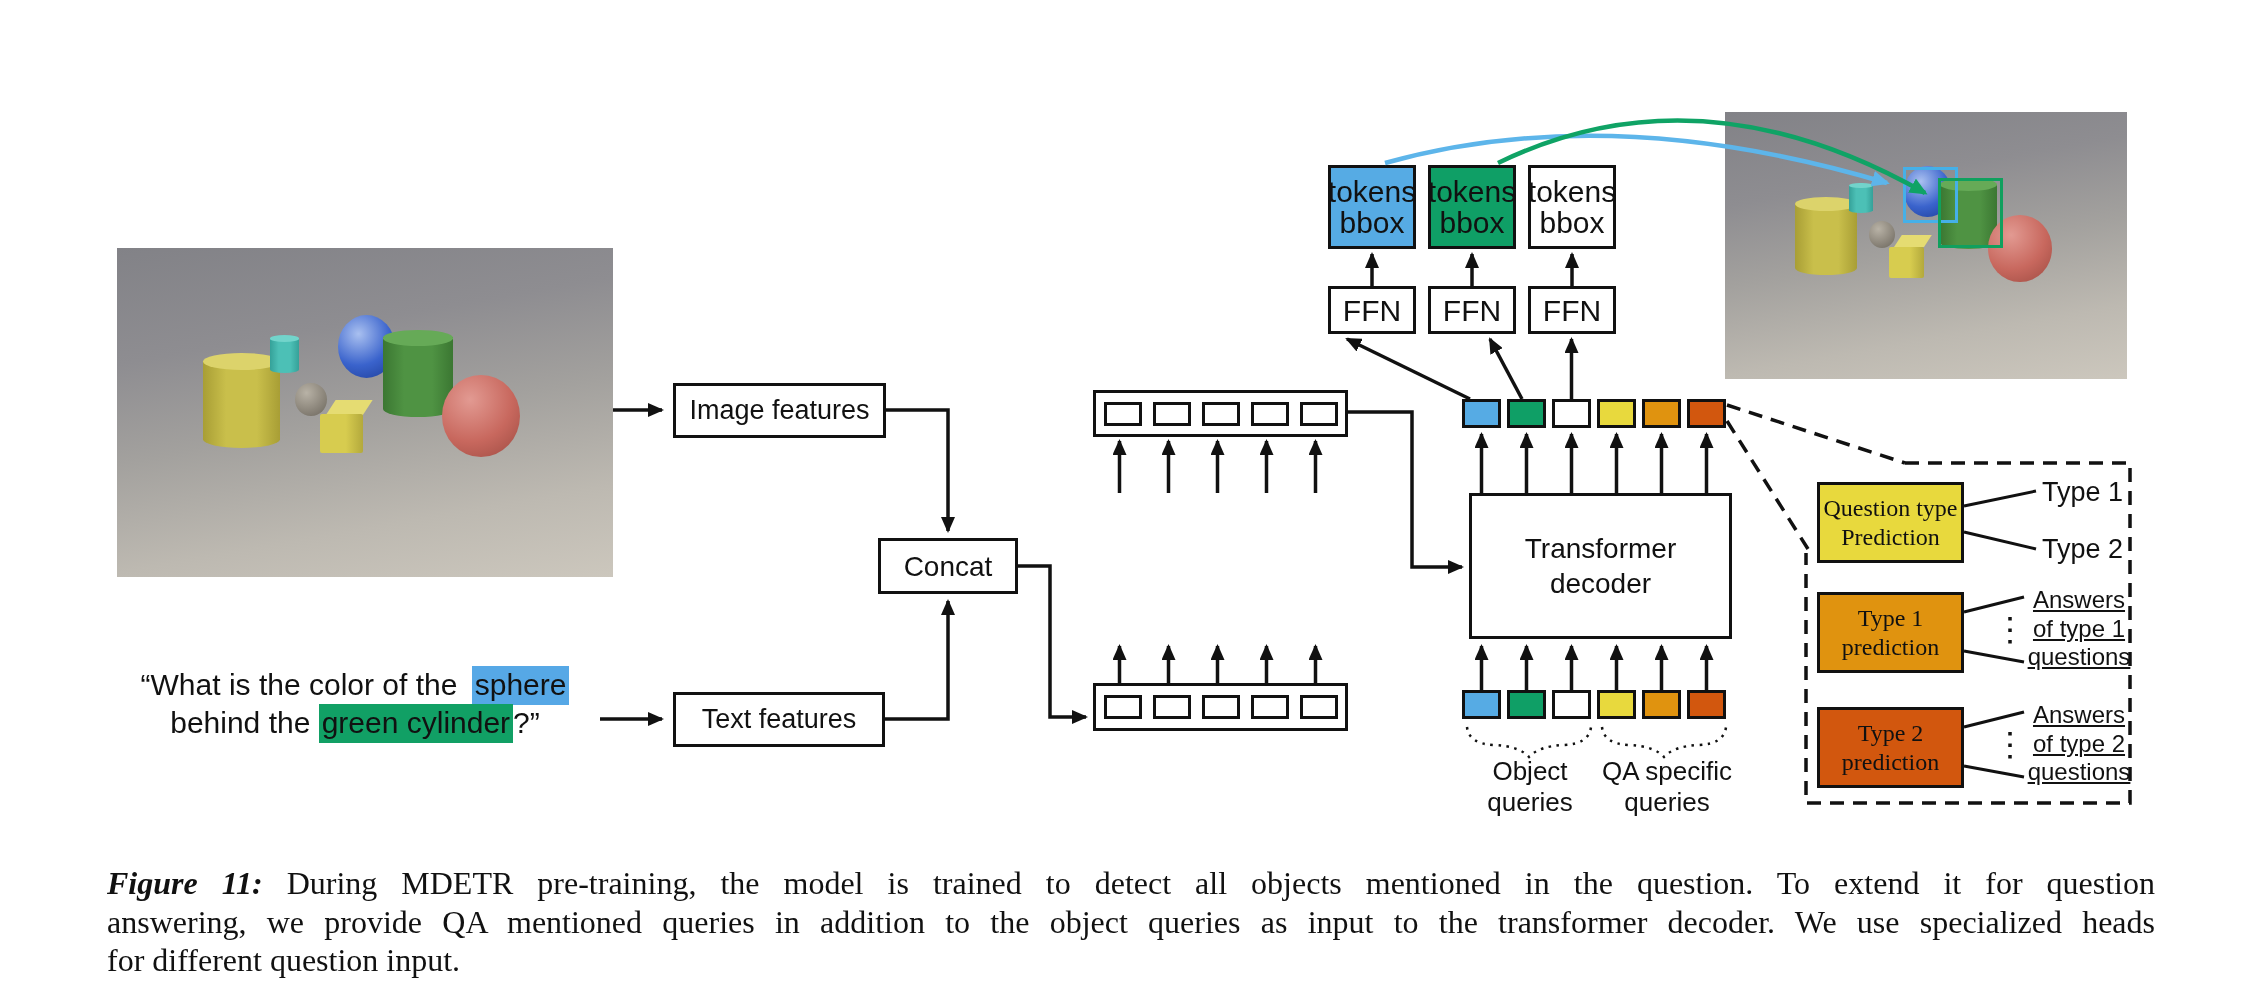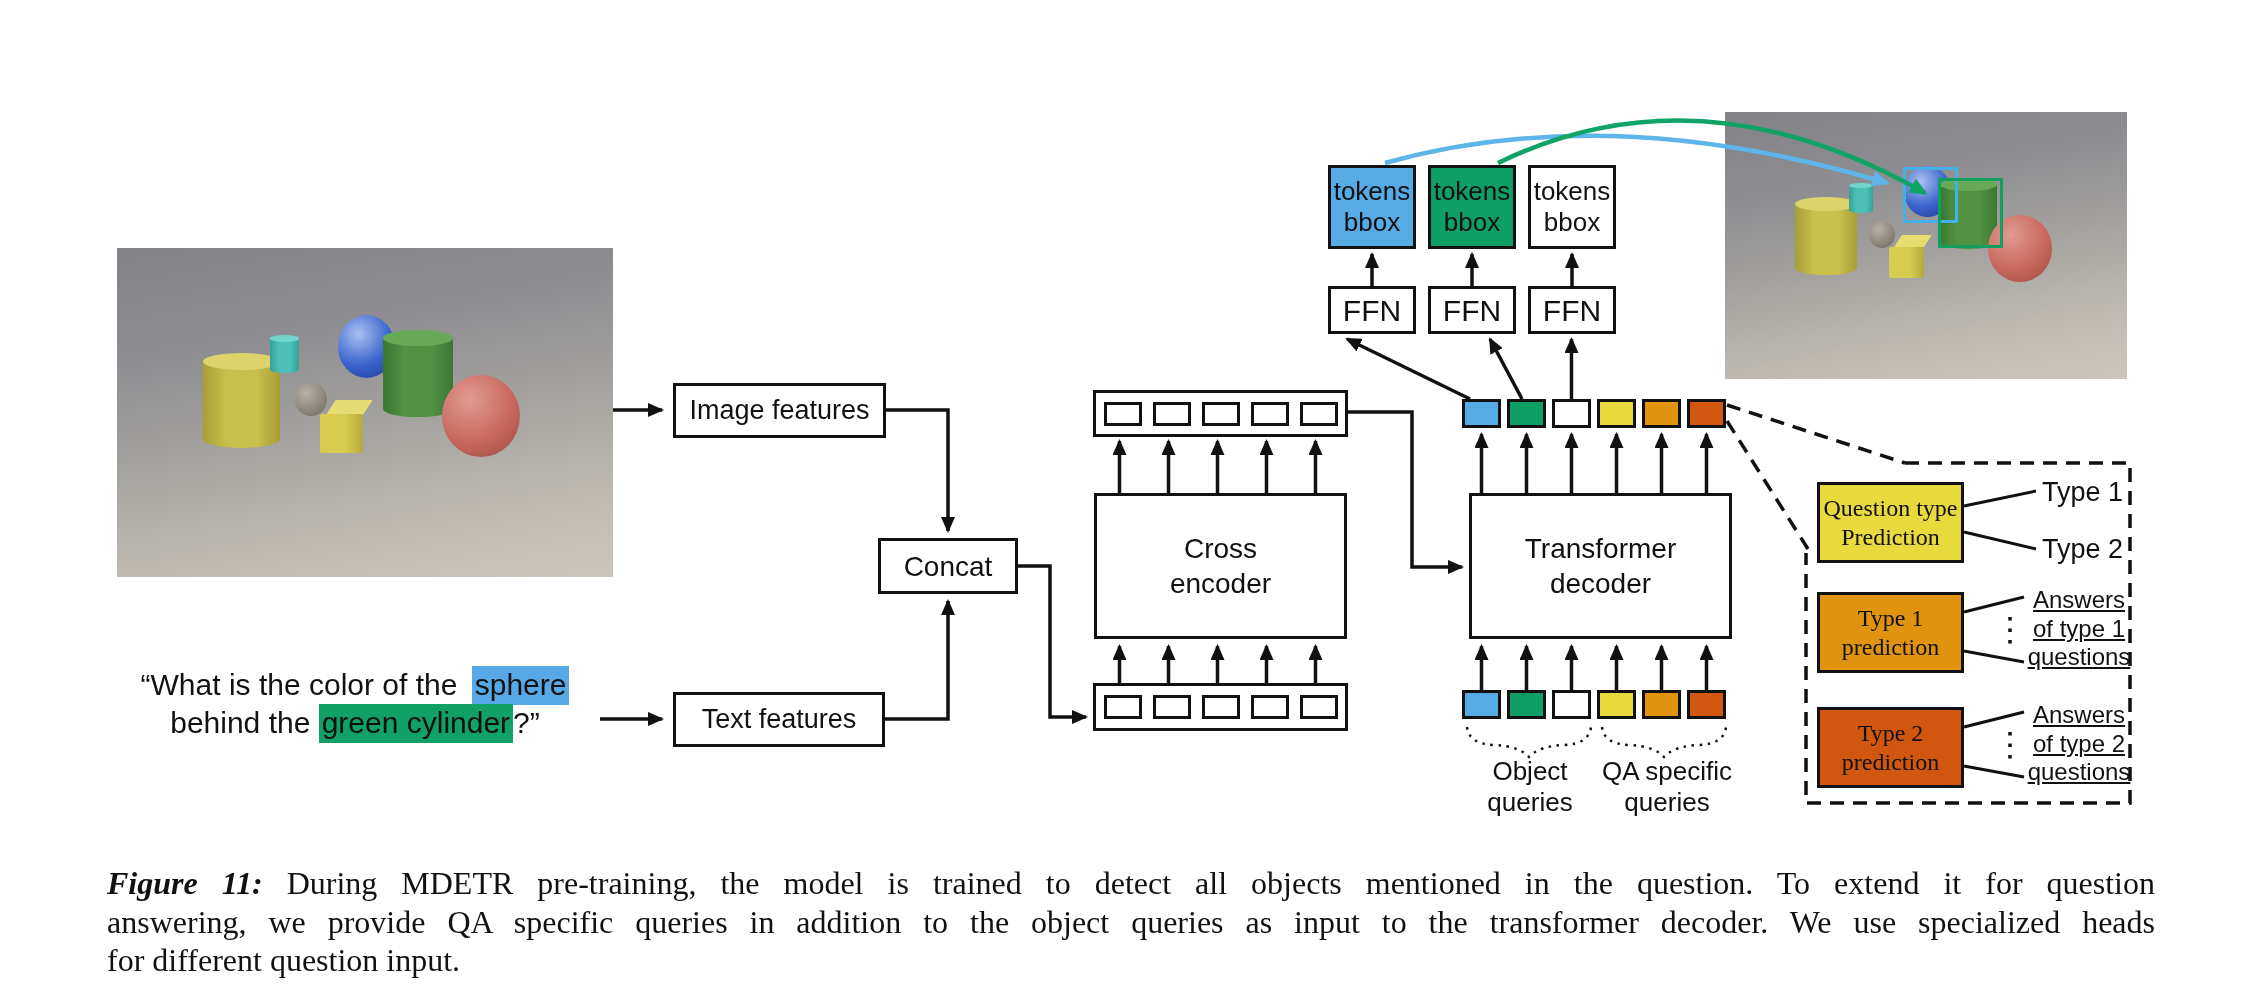--- a/index.html
+++ b/index.html
@@ -6,21 +6,21 @@
   *{box-sizing:border-box;}
   #canvas{position:relative;width:2260px;height:996px;background:#ffffff;overflow:hidden;
           font-family:"Liberation Sans",sans-serif;color:#111;}
   svg.layer{position:absolute;left:0;top:0;pointer-events:none;}
   #connectors{z-index:1;}
   #curves{z-index:6;}
   .box{position:absolute;background:#fff;border:3px solid #111;display:flex;
        align-items:center;justify-content:center;text-align:center;z-index:2;
        font-size:27px;line-height:33px;white-space:pre-line;}
   .bigbox{font-size:28px;line-height:35px;}
-  .tokensbox{font-size:26px;line-height:31px;border-width:3px;}
+  .tokensbox{font-size:30px;line-height:31px;border-width:3px;}
   .ffnbox{font-size:30px;}
   .slotrow{position:absolute;background:#fff;border:3px solid #111;display:flex;
            align-items:center;justify-content:center;gap:11px;z-index:2;}
   .slot{width:38px;height:24px;border:3px solid #111;background:#fff;}
   .colorrow{position:absolute;display:flex;gap:6px;z-index:2;}
   .colorbox{width:39px;height:29px;border:3px solid #111;background:#fff;}
   .panelbox{position:absolute;border:3px solid #111;display:flex;align-items:center;
             justify-content:center;text-align:center;font-size:24px;line-height:29px;
             white-space:pre-line;z-index:2;font-family:Liberation Serif, serif;}
   .sidelabel{position:absolute;font-size:27px;z-index:2;white-space:nowrap;}
@@ -164,22 +164,20 @@
   <div class="box" style="left:673px;top:383px;width:213px;height:55px;">Image features</div>
   <div class="box bigbox" style="left:878px;top:538px;width:140px;height:56px;">Concat</div>
 
   <div class="slotrow" id="enc-top" style="left:1093px;top:390px;width:255px;height:47px;">
       <div class="slot"></div>
       <div class="slot"></div>
       <div class="slot"></div>
       <div class="slot"></div>
       <div class="slot"></div>
     </div>
-  <div class="box bigbox" style="left:1094px;top:493px;width:253px;height:146px;">Cross
-encoder</div>
   <div class="slotrow" id="enc-bot" style="left:1093px;top:683px;width:255px;height:48px;">
       <div class="slot"></div>
       <div class="slot"></div>
       <div class="slot"></div>
       <div class="slot"></div>
       <div class="slot"></div>
     </div>
 
   <div class="box bigbox" style="left:1469px;top:493px;width:263px;height:146px;">Transformer
 decoder</div>
@@ -262,17 +260,17 @@
       <marker id="ahg" markerUnits="userSpaceOnUse" markerWidth="18" markerHeight="16" refX="15" refY="8" orient="auto">
         <path d="M0 0 L18 8 L0 16 Z" fill="#0fa365"></path>
       </marker>
     </defs>
     <path d="M1385 163 Q1610 100 1887 183" stroke="#5db5ea" stroke-width="4.5" fill="none" marker-end="url(#ahb)"></path>
     <path d="M1498 163 Q1700 65 1925 193" stroke="#0fa365" stroke-width="4.5" fill="none" marker-end="url(#ahg)"></path>
   </svg>
 
   <div id="caption">
     <div class="cap-line"><span class="cap-bold">Figure 11:</span><span> During MDETR pre-training, the model is trained to detect all objects mentioned in the question.  To extend it for question</span></div>
-    <div class="cap-line"><span>answering, we provide QA specific queries in addition to the object queries as input to the transformer decoder. We use specialized heads</span></div>
+    <div class="cap-line"><span>answering, we provide QA mentioned queries in addition to the object queries as input to the transformer decoder. We use specialized heads</span></div>
     <div class="cap-last"><span>for different question input.</span></div>
   </div>
 
 </div>
 
 </body></html>

